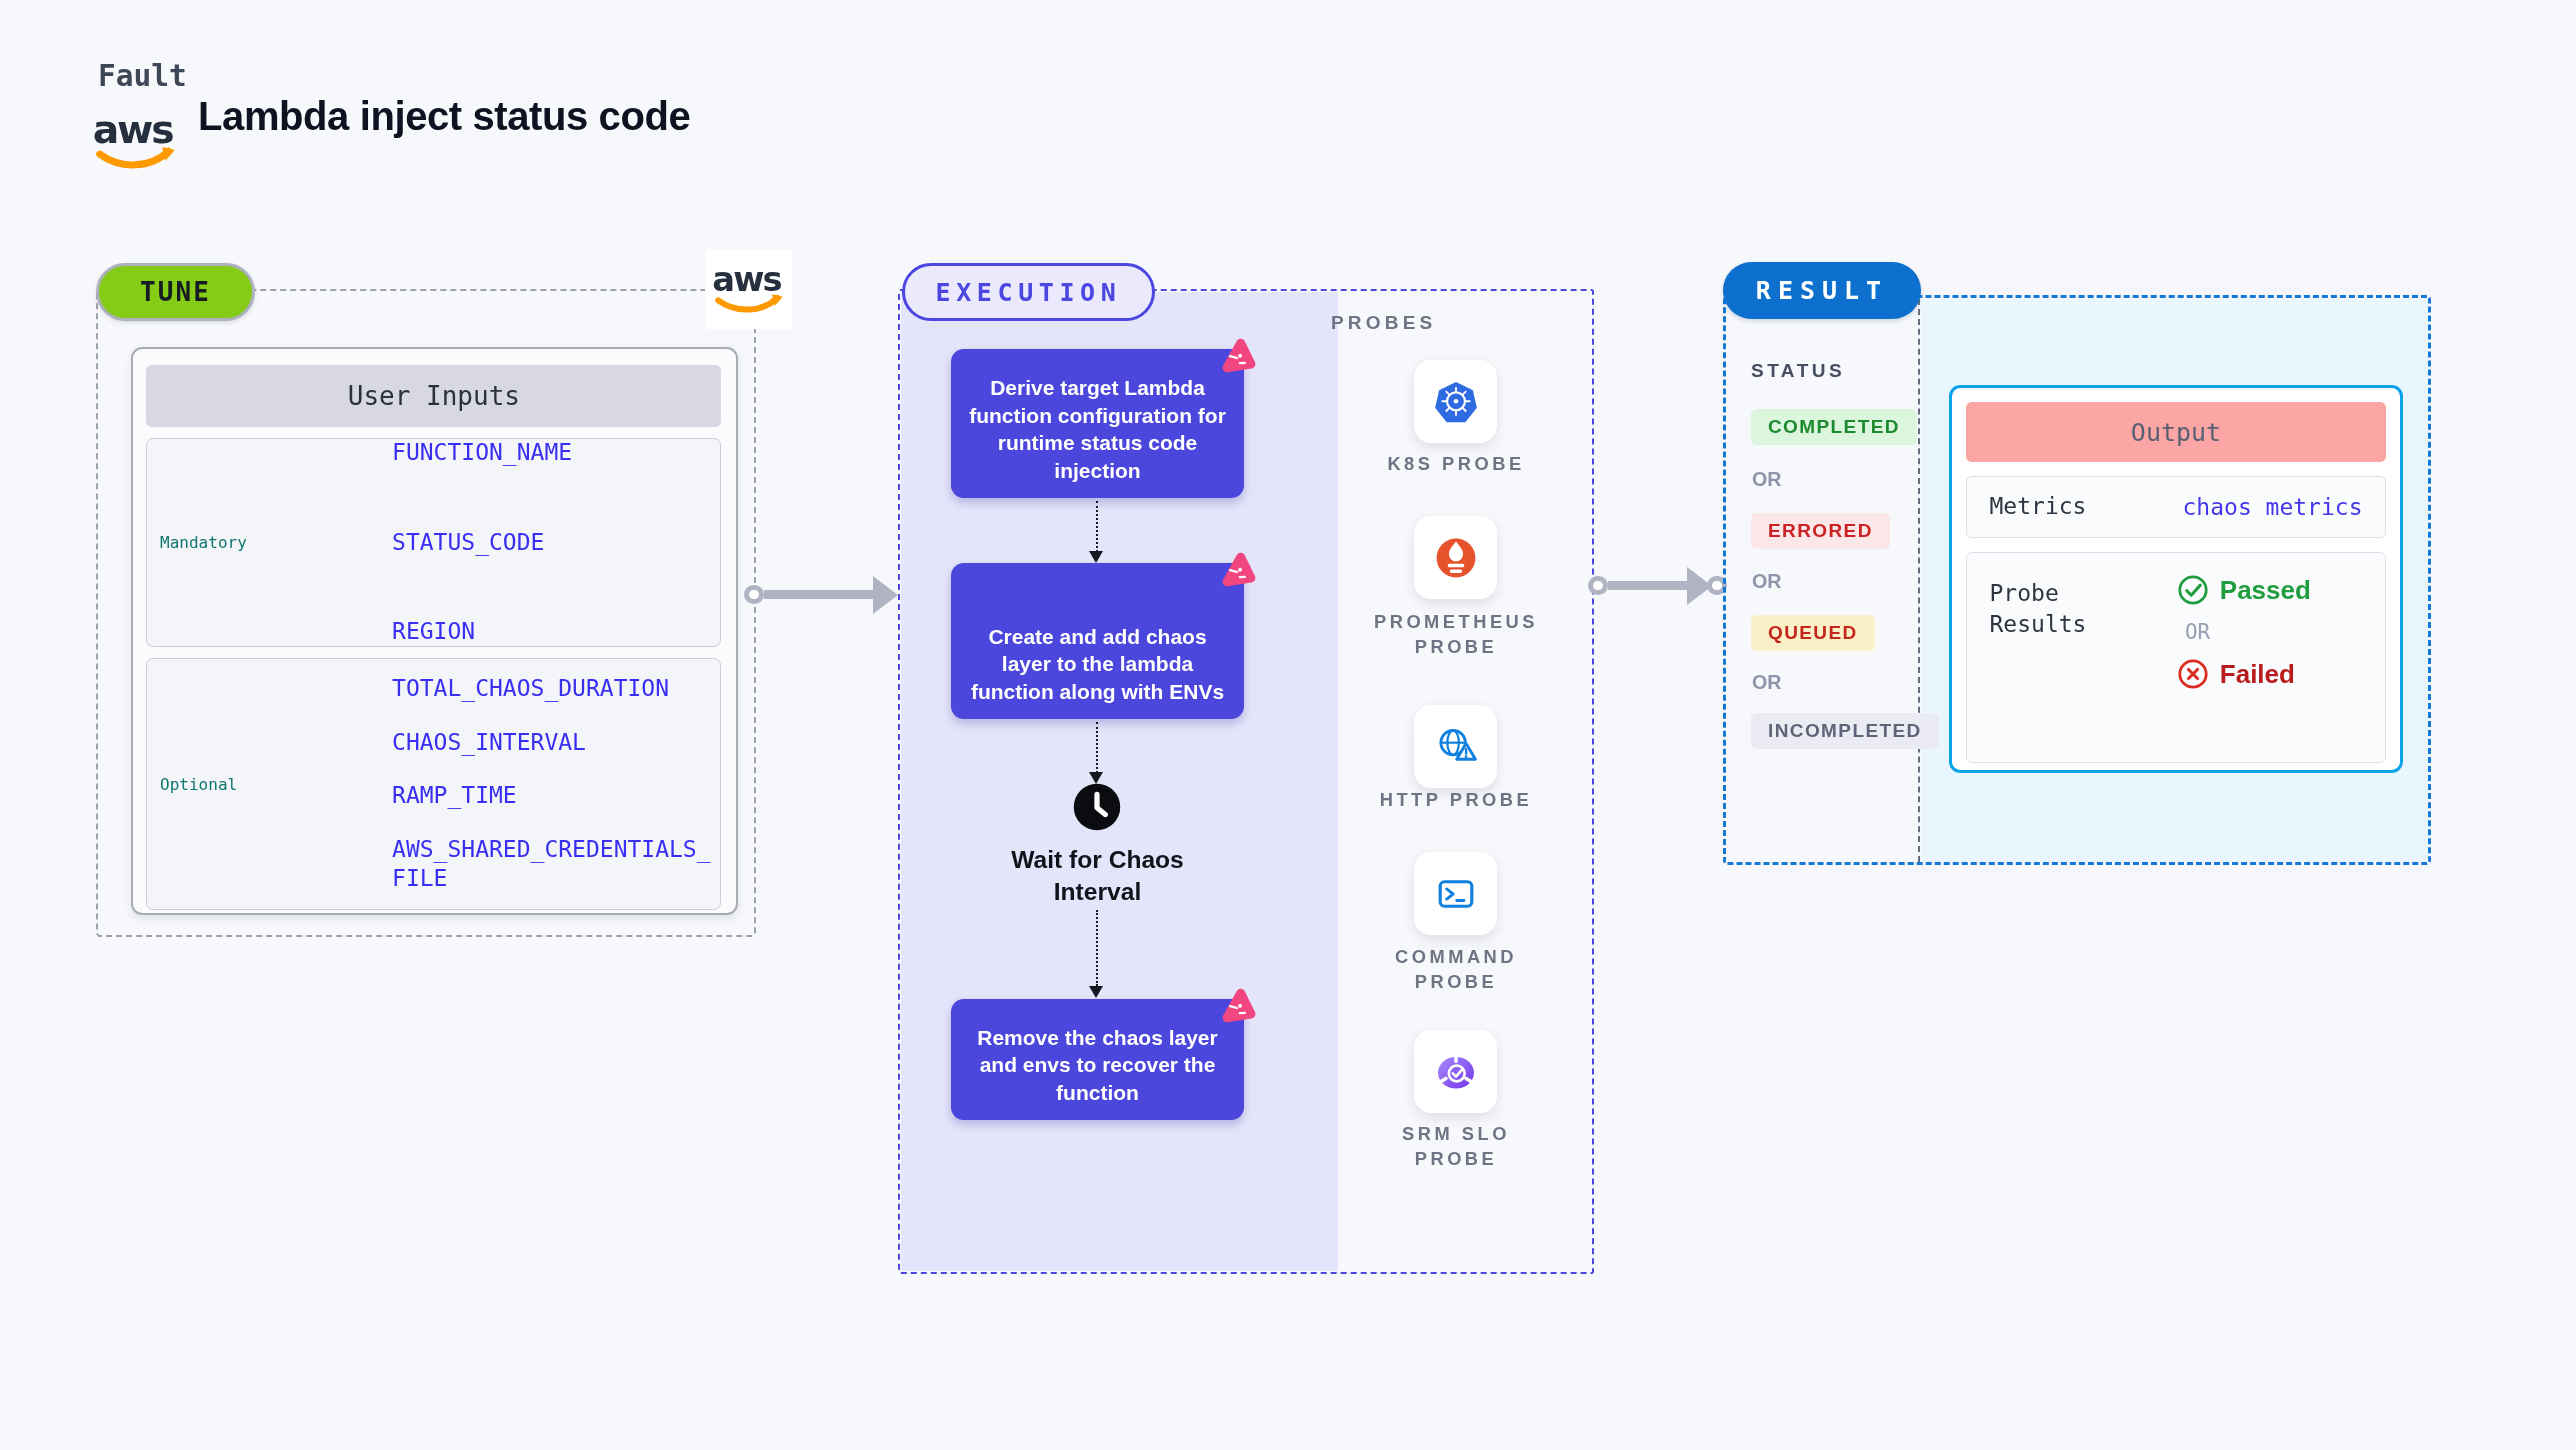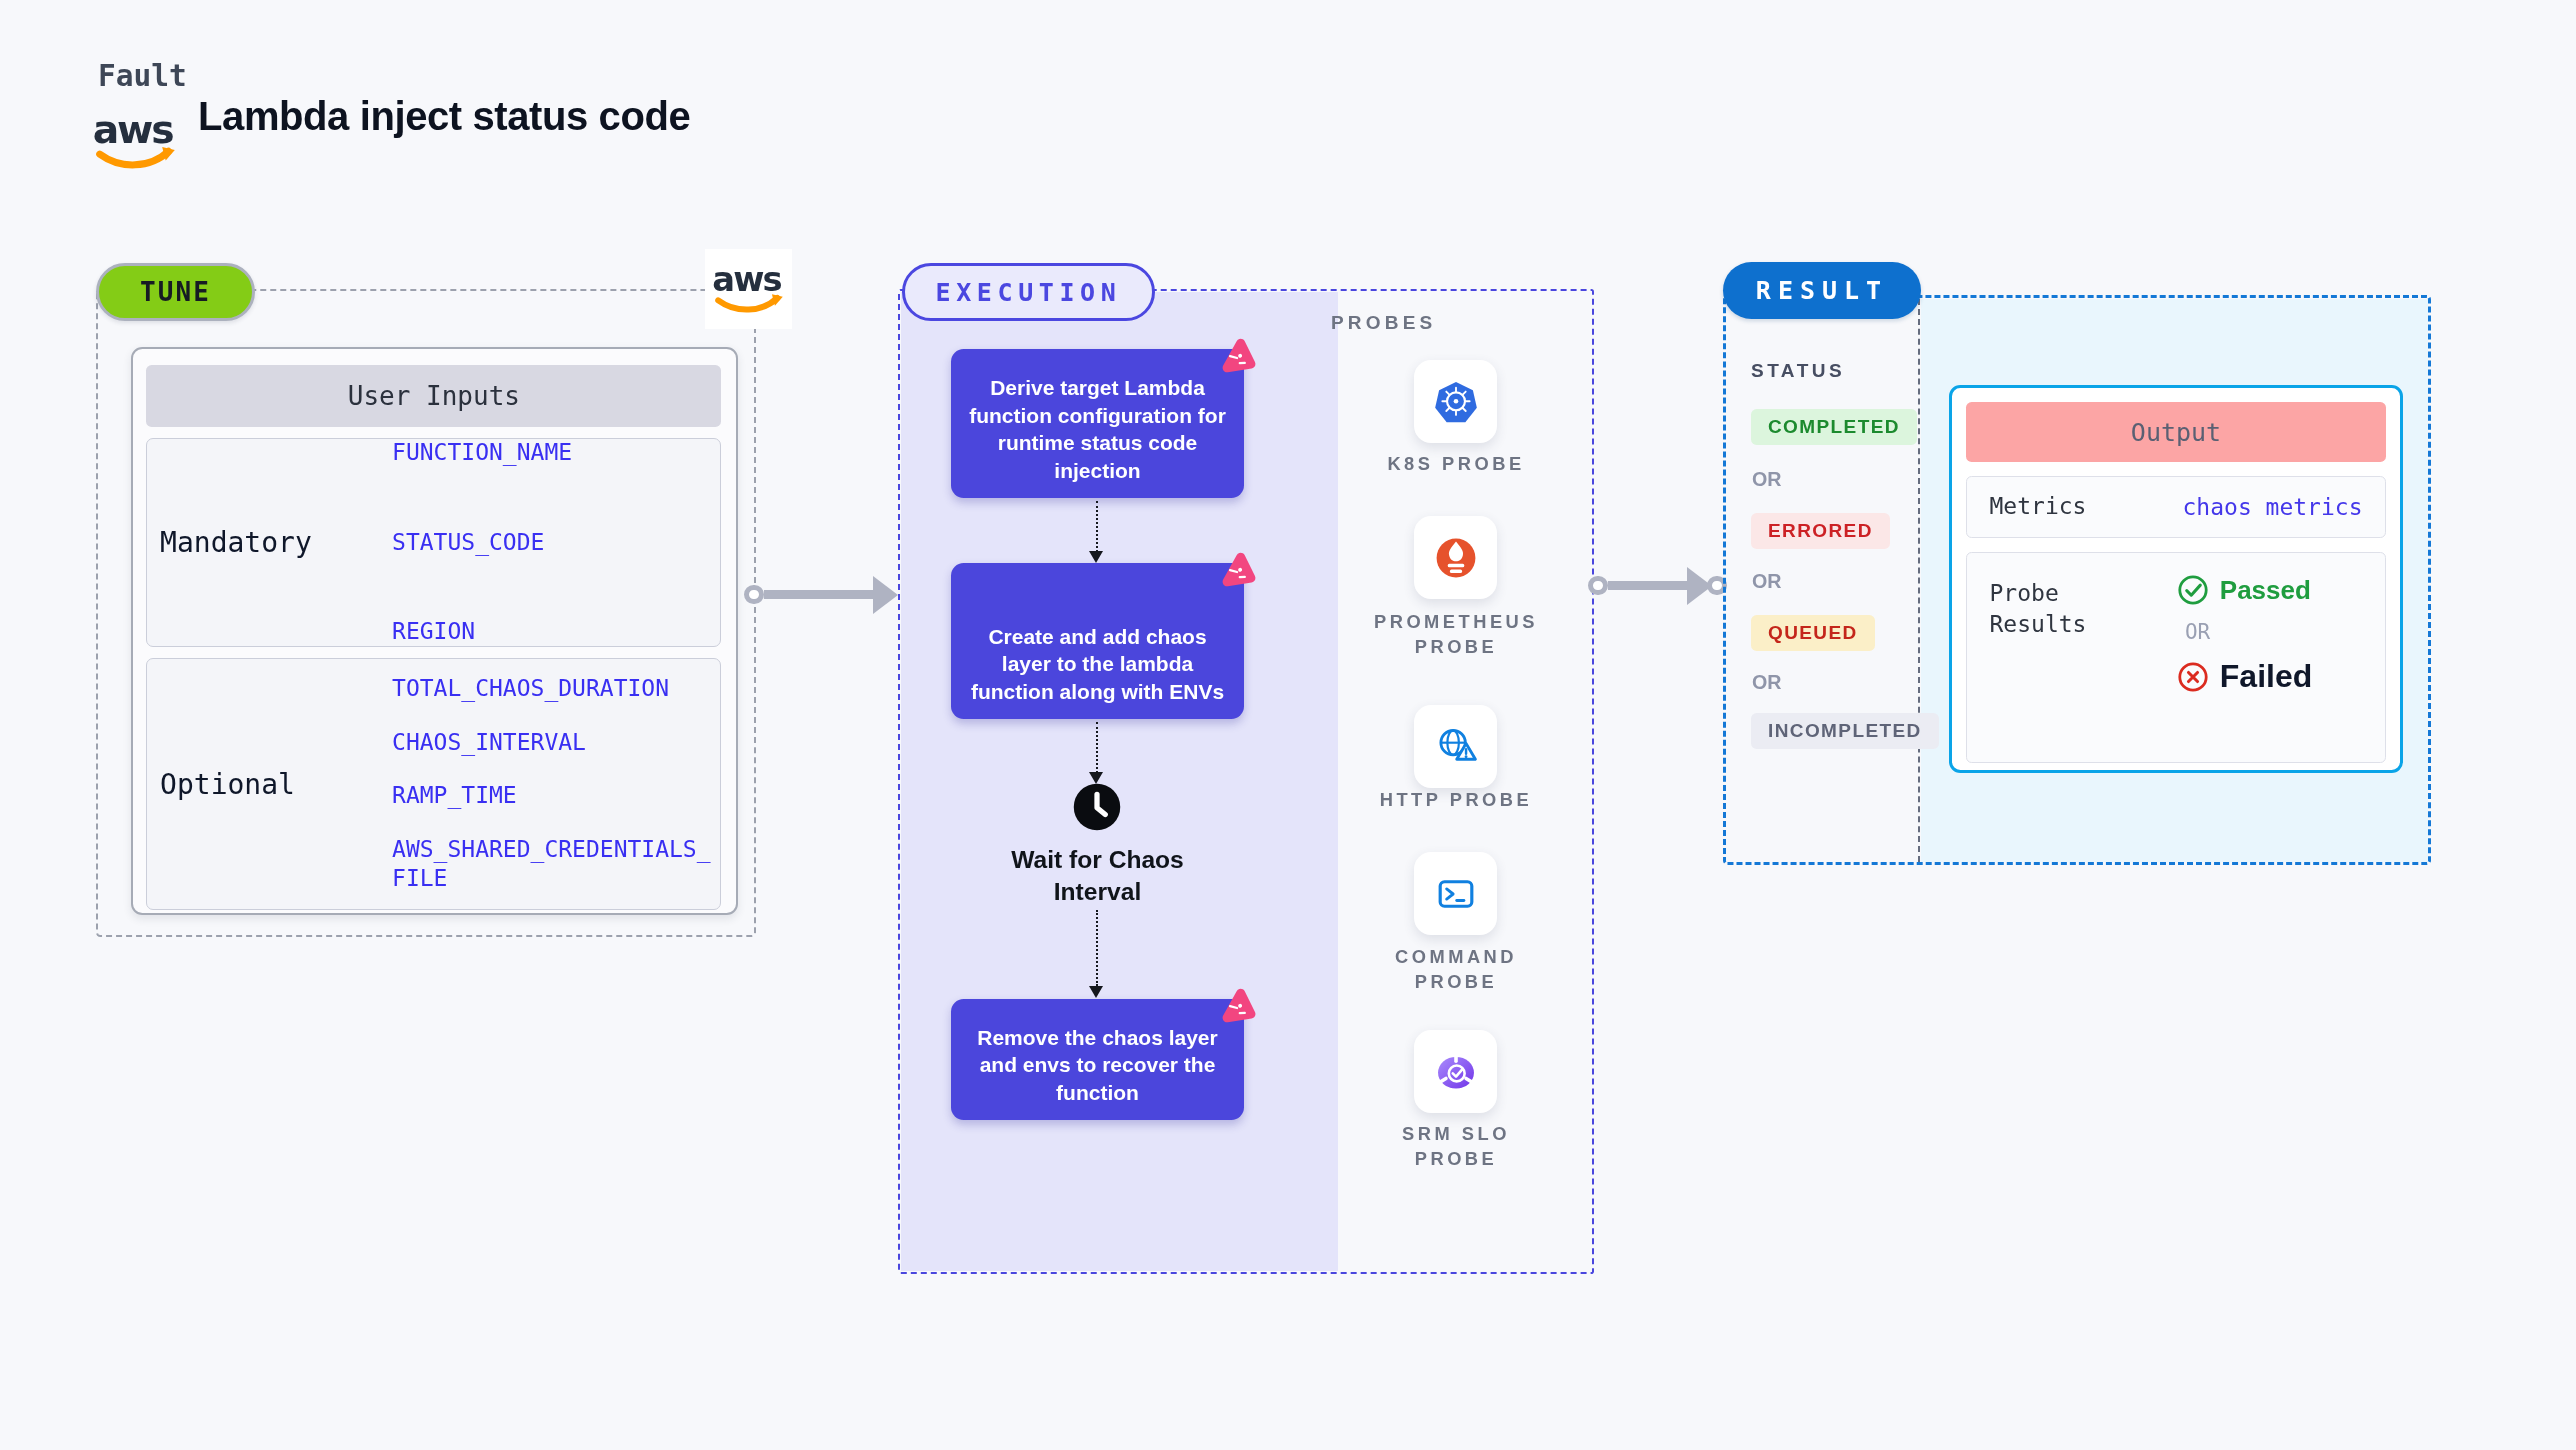--- a/index.html
+++ b/index.html
@@ -27,21 +27,21 @@
   .aws-card{left:705px;top:249px;width:87px;height:80px;background:#FFFFFF;display:flex;align-items:center;justify-content:center;}
   .ui-card{left:131px;top:347px;width:607px;height:568px;background:#FBFBFD;border:2.8px solid #A6ABB6;border-radius:11.3px;
            box-sizing:border-box;box-shadow:0 3.5px 8.4px rgba(40,48,70,.10);}
   .ui-header{position:absolute;left:13.4px;top:16px;width:575px;height:62px;background:#D8D8E2;border-radius:5.6px;
              display:flex;align-items:center;justify-content:center;font-family:"DejaVu Sans Mono",monospace;
              font-size:26px;color:#2B313D;}
   .param-box{position:absolute;left:13.4px;width:575px;background:#F4F5F9;border:1.4px solid #CBCEDA;border-radius:7px;
              box-sizing:border-box;display:flex;align-items:center;}
   .param-box.mandatory{top:89px;height:209px;}
   .param-box.optional{top:309px;height:252px;}
-  .param-group-label{font-family:"DejaVu Sans Mono",monospace;font-size:28px;color:#0f172a;padding-left:12.7px;width:232px;flex:0 0 auto;}
+  .param-group-label{font-family:"DejaVu Sans Mono",monospace;font-size:16px;color:#0f766e;padding-left:12.7px;width:232px;flex:0 0 auto;}
   .param-list{display:flex;flex-direction:column;justify-content:center;}
   .mandatory .param-list{gap:60px;}
   .optional .param-list{gap:24px;}
   .param-value{font-family:"DejaVu Sans Mono",monospace;font-size:23px;color:#392FF2;width:323px;word-break:break-all;line-height:1.28;}
 
   
   .flow-arrow{display:flex;align-items:center;height:39px;}
   .arrow-circle{width:19.7px;height:19.7px;border:5.6px solid #AFB3C2;background:#FFFFFF;border-radius:50%;box-sizing:border-box;flex:0 0 auto;}
   .arrow-line{height:8.4px;background:#AFB3C2;flex:1 1 auto;}
   .arrow-head{width:0;height:0;border-left:25px solid #AFB3C2;border-top:19px solid transparent;border-bottom:19px solid transparent;flex:0 0 auto;}
@@ -98,21 +98,21 @@
                  font-family:"DejaVu Sans Mono",monospace;font-size:25px;color:#5A6073;margin-bottom:14px;}
   .output-row{border:1.4px solid #DEE0E9;background:#FAFBFD;border-radius:5.6px;box-sizing:border-box;display:flex;}
   .metrics-row{height:62px;align-items:center;margin-bottom:14px;}
   .probe-results-row{height:211px;}
   .output-label{font-family:"DejaVu Sans Mono",monospace;font-size:23px;color:#2F3540;padding-left:22.5px;width:148px;flex:0 0 auto;line-height:1.35;}
   .metrics-value{font-family:"DejaVu Sans Mono",monospace;font-size:23px;color:#4437EA;margin-left:45px;}
   .probe-results-row .output-label{padding-top:25px;}
   .pr-col{display:flex;flex-direction:column;gap:14px;margin-left:39px;padding-top:21px;}
   .pr-item{display:flex;align-items:center;gap:11.3px;}
   .pr-passed{font-size:26px;font-weight:bold;color:#1F9D3F;}
-  .pr-failed{font-size:32px;font-weight:bold;color:#0f172a;}
+  .pr-failed{font-size:26px;font-weight:bold;color:#b91c1c;}
   .or-output{font-family:"DejaVu Sans Mono",monospace;font-size:21px;color:#9AA0B3;margin-left:8.4px;}
 </style>
 </head>
 <body>
 
 <div id="canvas">
 
   <div class="abs kicker">Fault</div>
   <svg class="abs aws-header" viewBox="0 0 126 104">
     <text x="2" y="54" font-family="DejaVu Sans, sans-serif" font-weight="bold" font-size="56" fill="#252F3E" letter-spacing="-3">aws</text>

